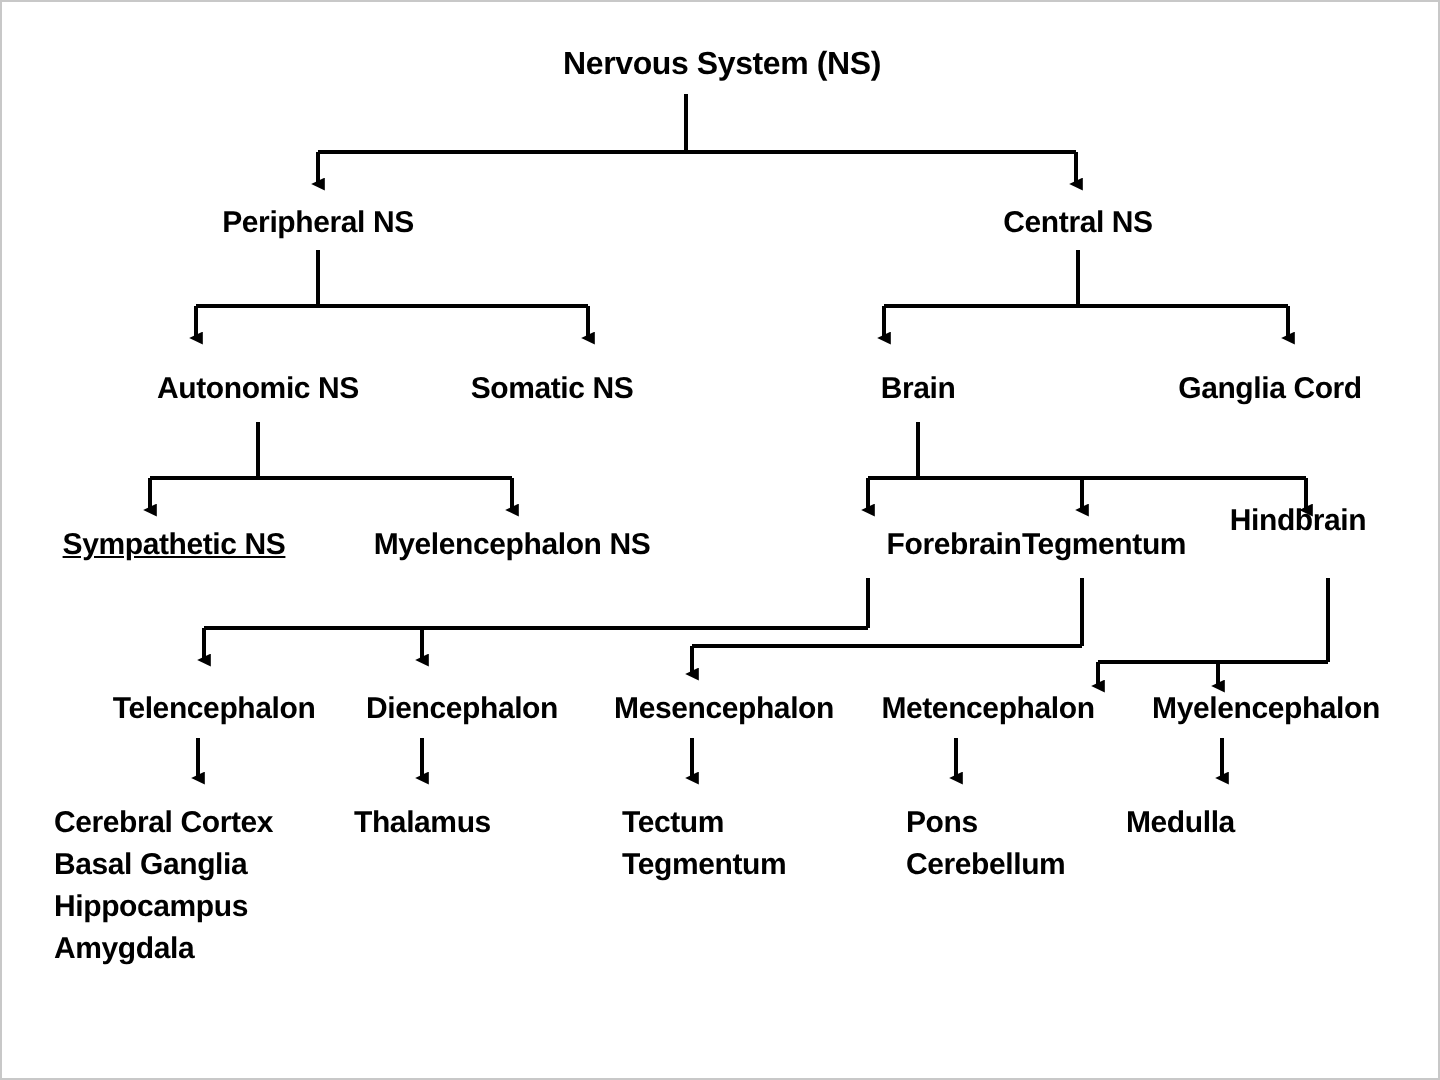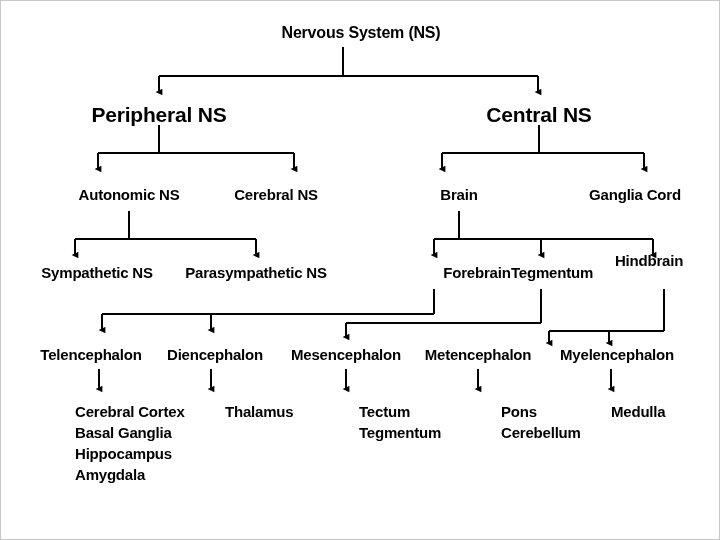--- a/index.html
+++ b/index.html
@@ -27,26 +27,26 @@
   .node-label {
     position: absolute;
     font-family: "Liberation Sans", sans-serif;
     font-weight: bold;
     color: #000000;
     white-space: nowrap;
     line-height: 1.0;
     letter-spacing: -0.2px;
   }
   .lvl0 { font-size: 16px; }
-  .lvl1 { font-size: 21px; }
+  .lvl1 { font-size: 15px; }
   .lvl2 { font-size: 15px; }
   .lvl3 { font-size: 15px; }
-  .lvl4 { font-size: 15px; }
+  .lvl4 { font-size: 15px; margin-left: 16px; }
   .leaf { font-size: 15px; line-height: 21px; }
-  .leaf span { display: block; margin-left: 48px; }
+  .leaf span { display: block; }
   .ctr { transform: translateX(-50%); }
 </style>
 </head>
 <body>
 
 <div id="diagram-root">
 
   <svg id="tree-svg" viewBox="0 0 720 540">
     <defs>
       <marker id="arrowhead" markerWidth="8" markerHeight="8" refX="3.2" refY="4" orient="auto" markerUnits="userSpaceOnUse">
@@ -103,26 +103,26 @@
 
     </g>
   </svg>
 
   <div class="node-label lvl0 ctr" style="left:360px; top:24px;">Nervous System (NS)</div>
 
   <div class="node-label lvl1 ctr" style="left:158px; top:103px;">Peripheral NS</div>
   <div class="node-label lvl1 ctr" style="left:538px; top:103px;">Central NS</div>
 
   <div class="node-label lvl2 ctr" style="left:128px; top:186px;">Autonomic NS</div>
-  <div class="node-label lvl2 ctr" style="left:275px; top:186px;">Cerebral NS</div>
+  <div class="node-label lvl2 ctr" style="left:275px; top:186px;">Somatic NS</div>
   <div class="node-label lvl2 ctr" style="left:458px; top:186px;">Brain</div>
   <div class="node-label lvl2 ctr" style="left:634px; top:186px;">Ganglia Cord</div>
 
-  <div class="node-label lvl3 ctr" style="left:96px; top:264px;">Sympathetic NS</div>
-  <div class="node-label lvl3 ctr" style="left:255px; top:264px;">Parasympathetic NS</div>
+  <div class="node-label lvl3 ctr" style="left:86px; top:264px;text-decoration:underline;">Sympathetic NS</div>
+  <div class="node-label lvl3 ctr" style="left:255px; top:264px;">Myelencephalon NS</div>
   <div class="node-label lvl3 ctr" style="left:456px; top:264px;margin-left:20px;">Forebrain</div>
   <div class="node-label lvl3 ctr" style="left:551px; top:264px;">Tegmentum</div>
   <div class="node-label lvl3 ctr" style="left:648px; top:252px;">Hindbrain</div>
 
   <div class="node-label lvl4 ctr" style="left:90px; top:346px;">Telencephalon</div>
   <div class="node-label lvl4 ctr" style="left:214px; top:346px;">Diencephalon</div>
   <div class="node-label lvl4 ctr" style="left:477px; top:346px;">Metencephalon</div>
   <div class="node-label lvl4 ctr" style="left:345px; top:346px;">Mesencephalon</div>
   <div class="node-label lvl4 ctr" style="left:616px; top:346px;">Myelencephalon</div>
 

